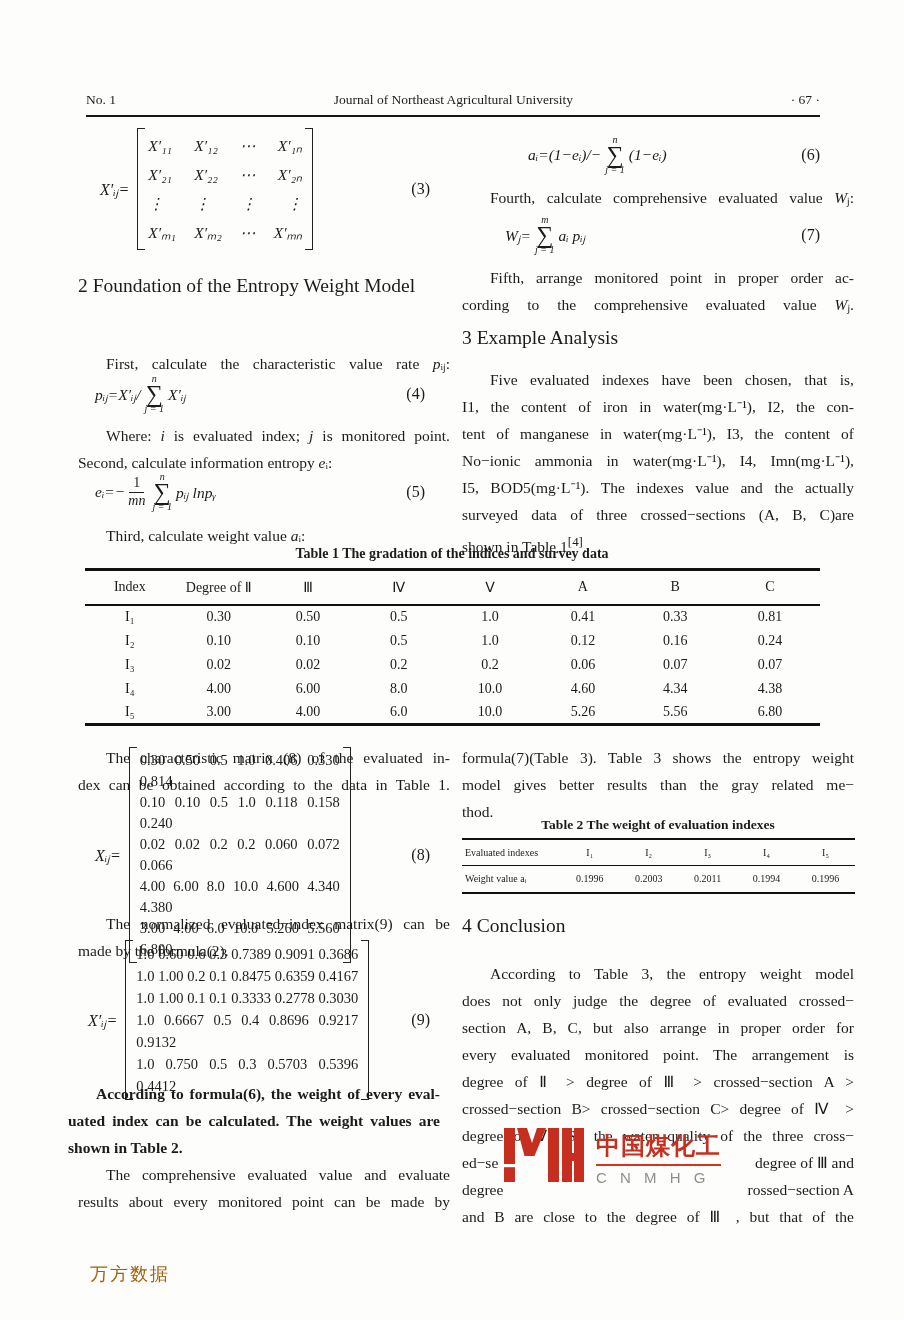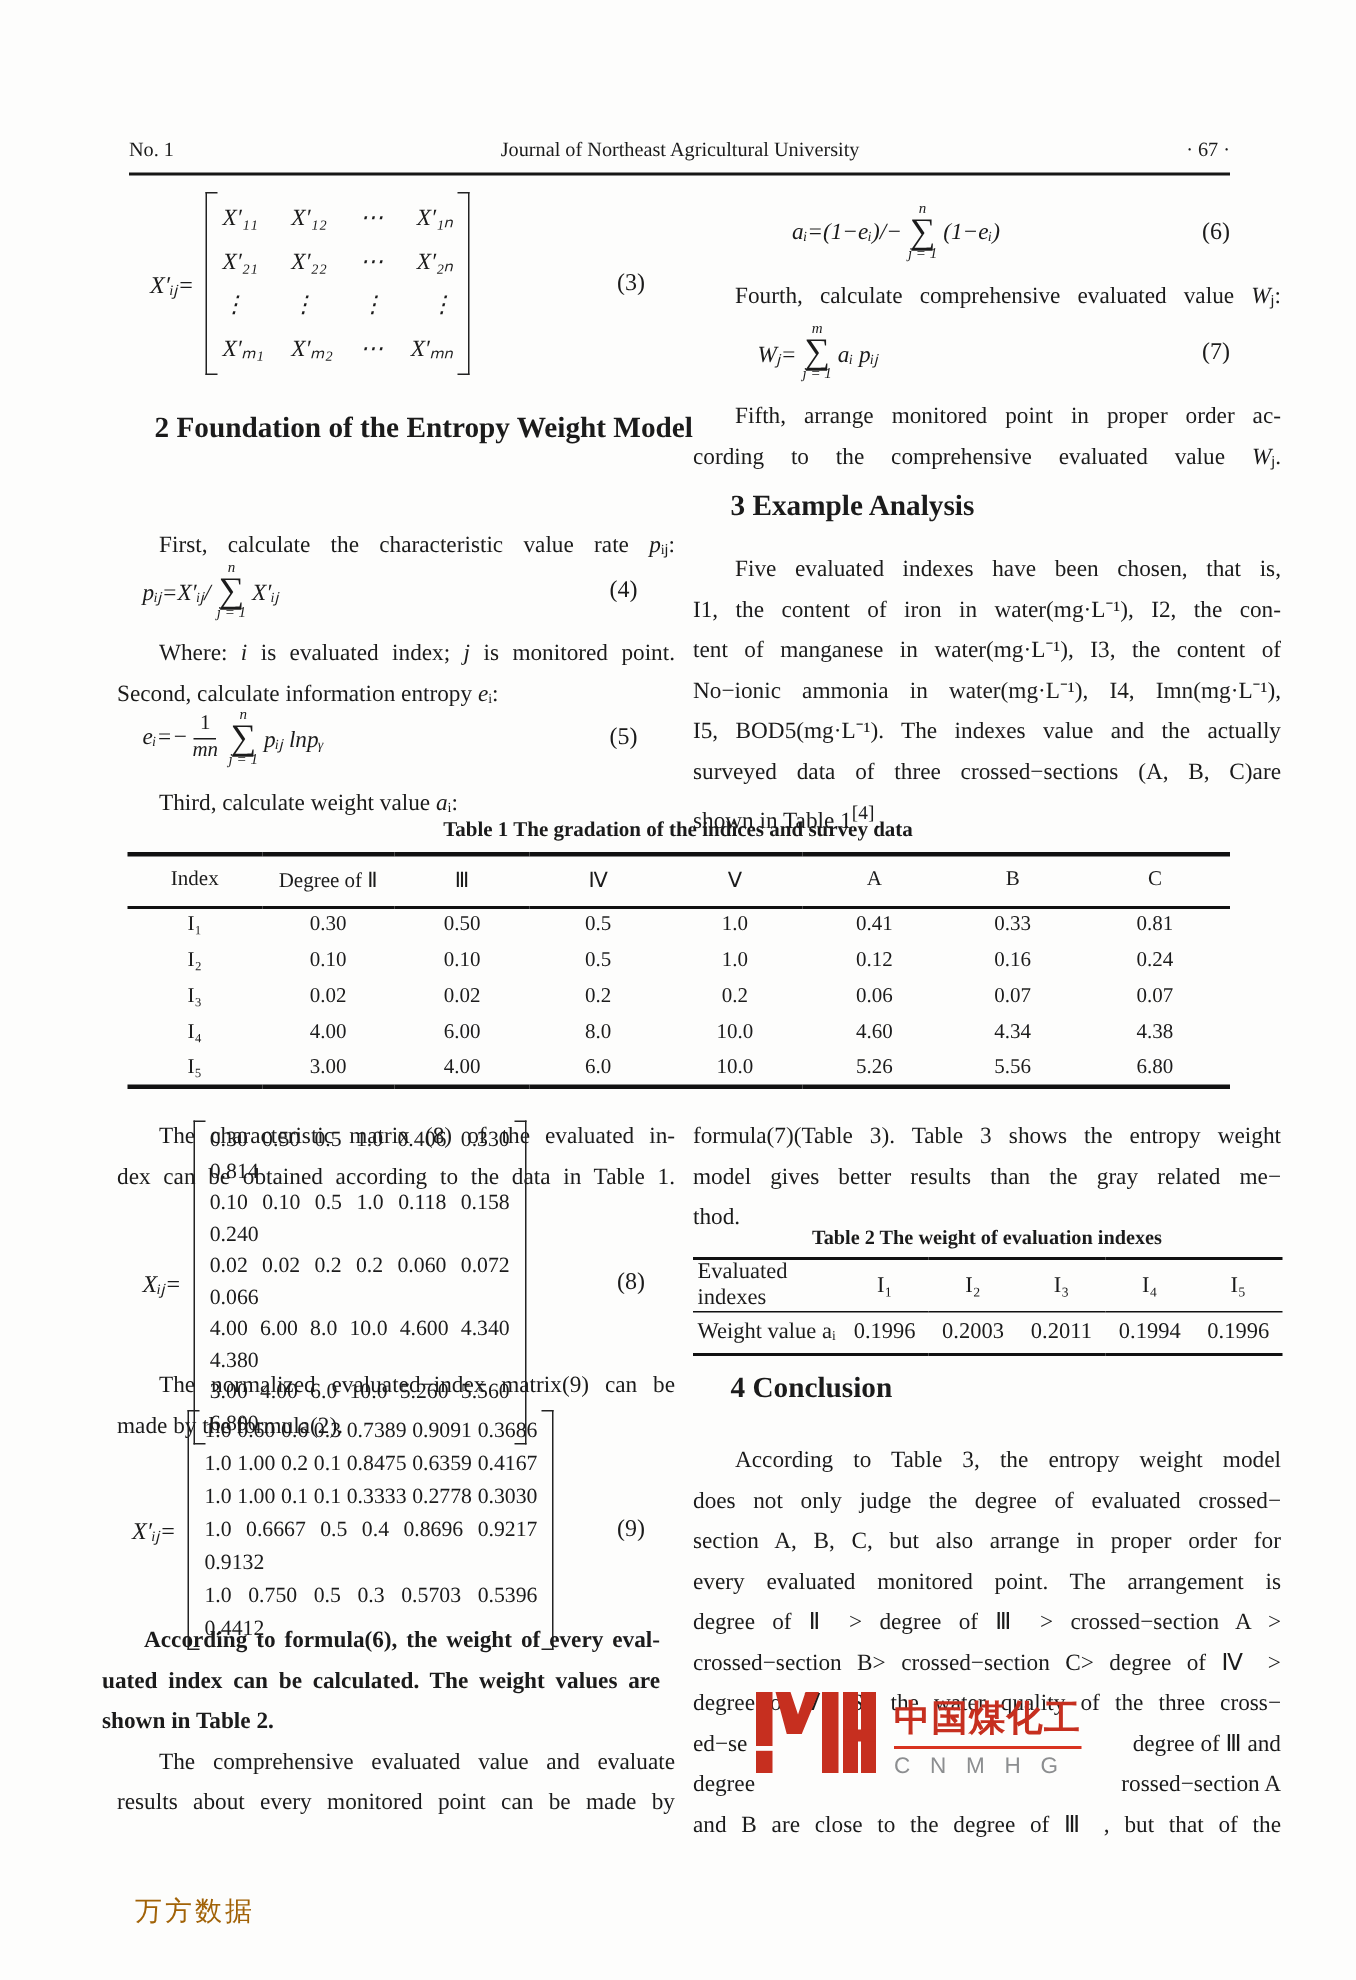--- a/index.html
+++ b/index.html
@@ -9,21 +9,21 @@
     background:#fdfdfc; color:#1b1b1b;
     font-family:"Liberation Serif", serif; font-size:15.5px;
     overflow:hidden;
   }
   
   .hdr { position:absolute; left:86px; top:92px; width:734px;
          display:flex; align-items:center; border-bottom:2px solid #161616;
          padding-bottom:7px; font-size:13.5px; }
   .hdr .c { flex:1; text-align:center; }
   
-  .sec-h { position:absolute; font-weight:bold; font-size:19.5px; line-height:36px;margin-left:25px; }
+  .sec-h { position:absolute; font-weight:normal; font-size:19.5px; line-height:36px; }
   
   .para { position:absolute; }
   .jline { text-align:justify; text-align-last:justify; line-height:27px; }
   .jline.noj { text-align-last:left; }
   .jline.ind { text-indent:28px; }
   
   .eq { position:absolute; display:flex; align-items:center; }
   .math { font-style:italic; }
   .eq-num { position:absolute; right:0; font-style:normal; font-size:16px; }
   .sum { display:inline-flex; flex-direction:column; align-items:center; line-height:1; margin:0 4px; }
@@ -50,21 +50,21 @@
         border-top:3px solid #111; border-bottom:3px solid #111; font-size:14px; }
   .t1 thead tr { border-bottom:2px solid #111; }
   .t1 td { text-align:center; }
   .t1 thead td { height:35px; }
   .t1 tbody td { height:24px; }
   .t1 td:nth-child(1){width:12.2%} .t1 td:nth-child(2){width:12%}
   .t1 td:nth-child(3){width:12.3%} .t1 td:nth-child(4){width:12.4%}
   .t1 td:nth-child(5){width:12.4%} .t1 td:nth-child(6){width:12.9%}
   .t1 td:nth-child(7){width:12.2%} .t1 td:nth-child(8){width:13.6%}
   .t2 { position:absolute; left:462px; top:838px; width:393px;
-        border-top:2.5px solid #111; border-bottom:2.5px solid #111; font-size:15px; }
+        border-top:2.5px solid #111; border-bottom:2.5px solid #111; font-size:10px; }
   .t2 thead tr { border-bottom:1.6px solid #111; }
   .t2 td { text-align:center; }
   .t2 thead td { height:26px; }
   .t2 tbody td { height:28px; }
   .t2 td:first-child { width:25%; text-align:left; padding-left:3px; }
   
   .frag { position:absolute; width:392px; display:flex; justify-content:space-between; line-height:27px;gap:20px; }
   
   .wm-logo { position:absolute; left:504px; top:1128px; }
   .wm-block { position:absolute; left:596px; top:1132px; }

